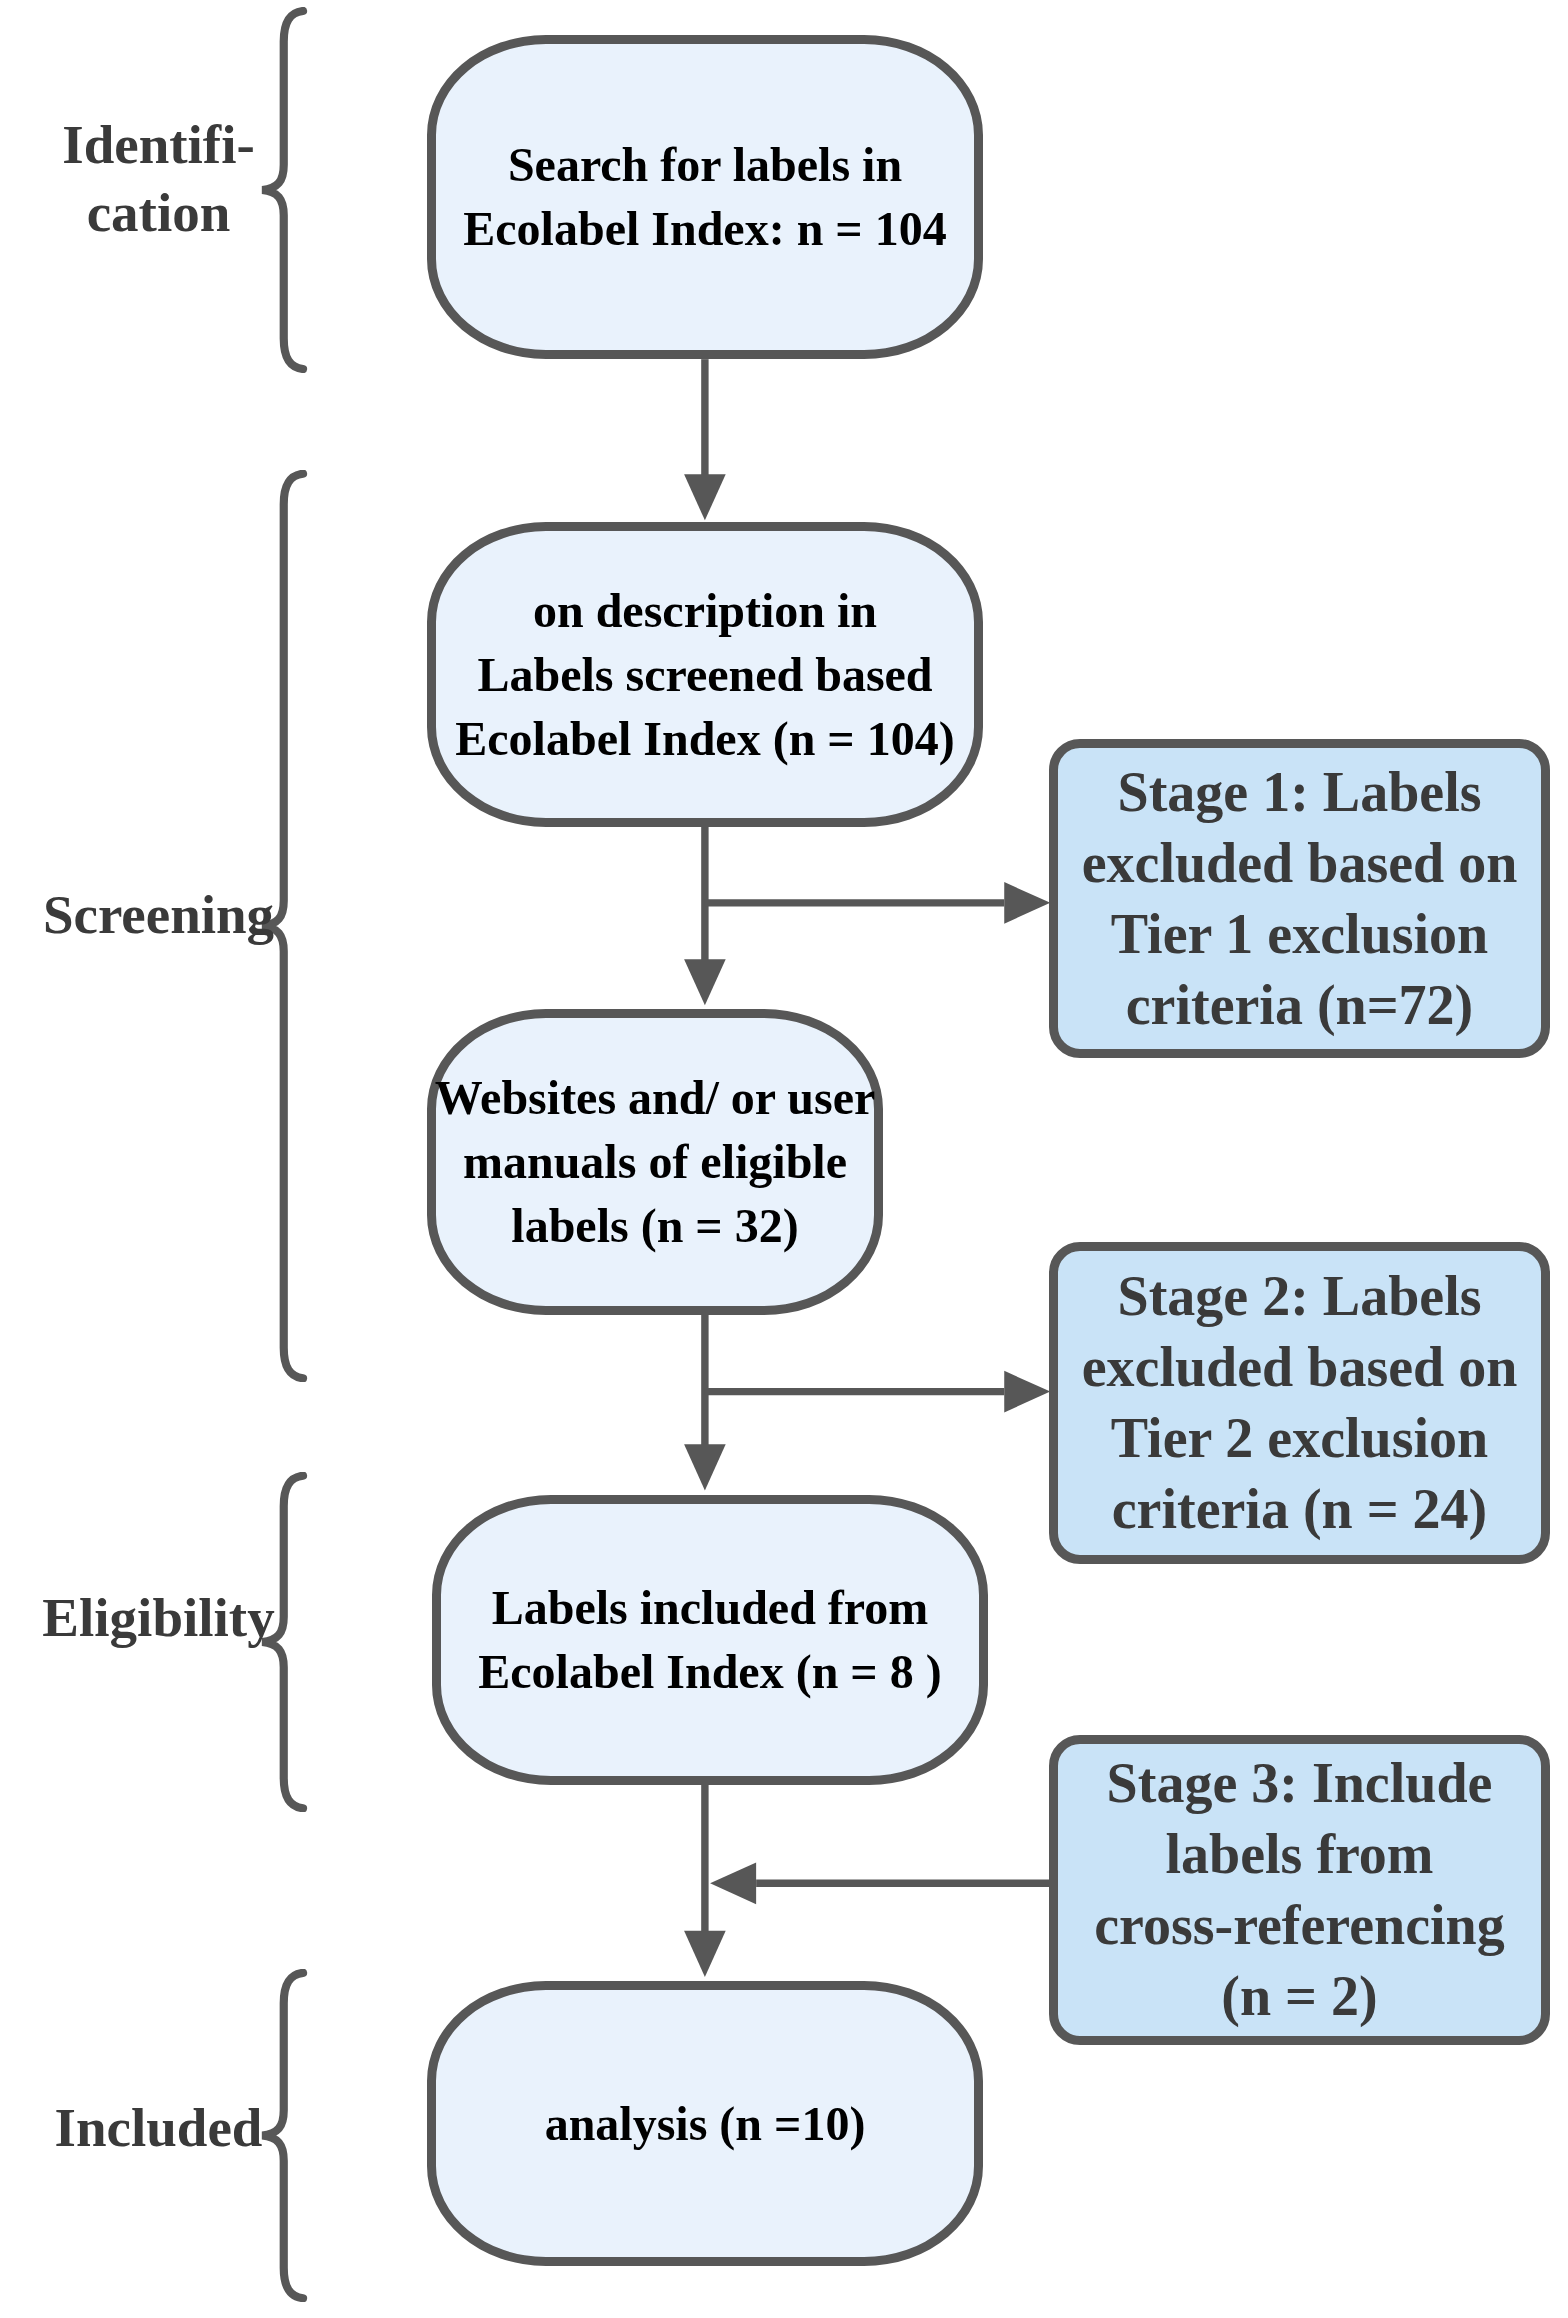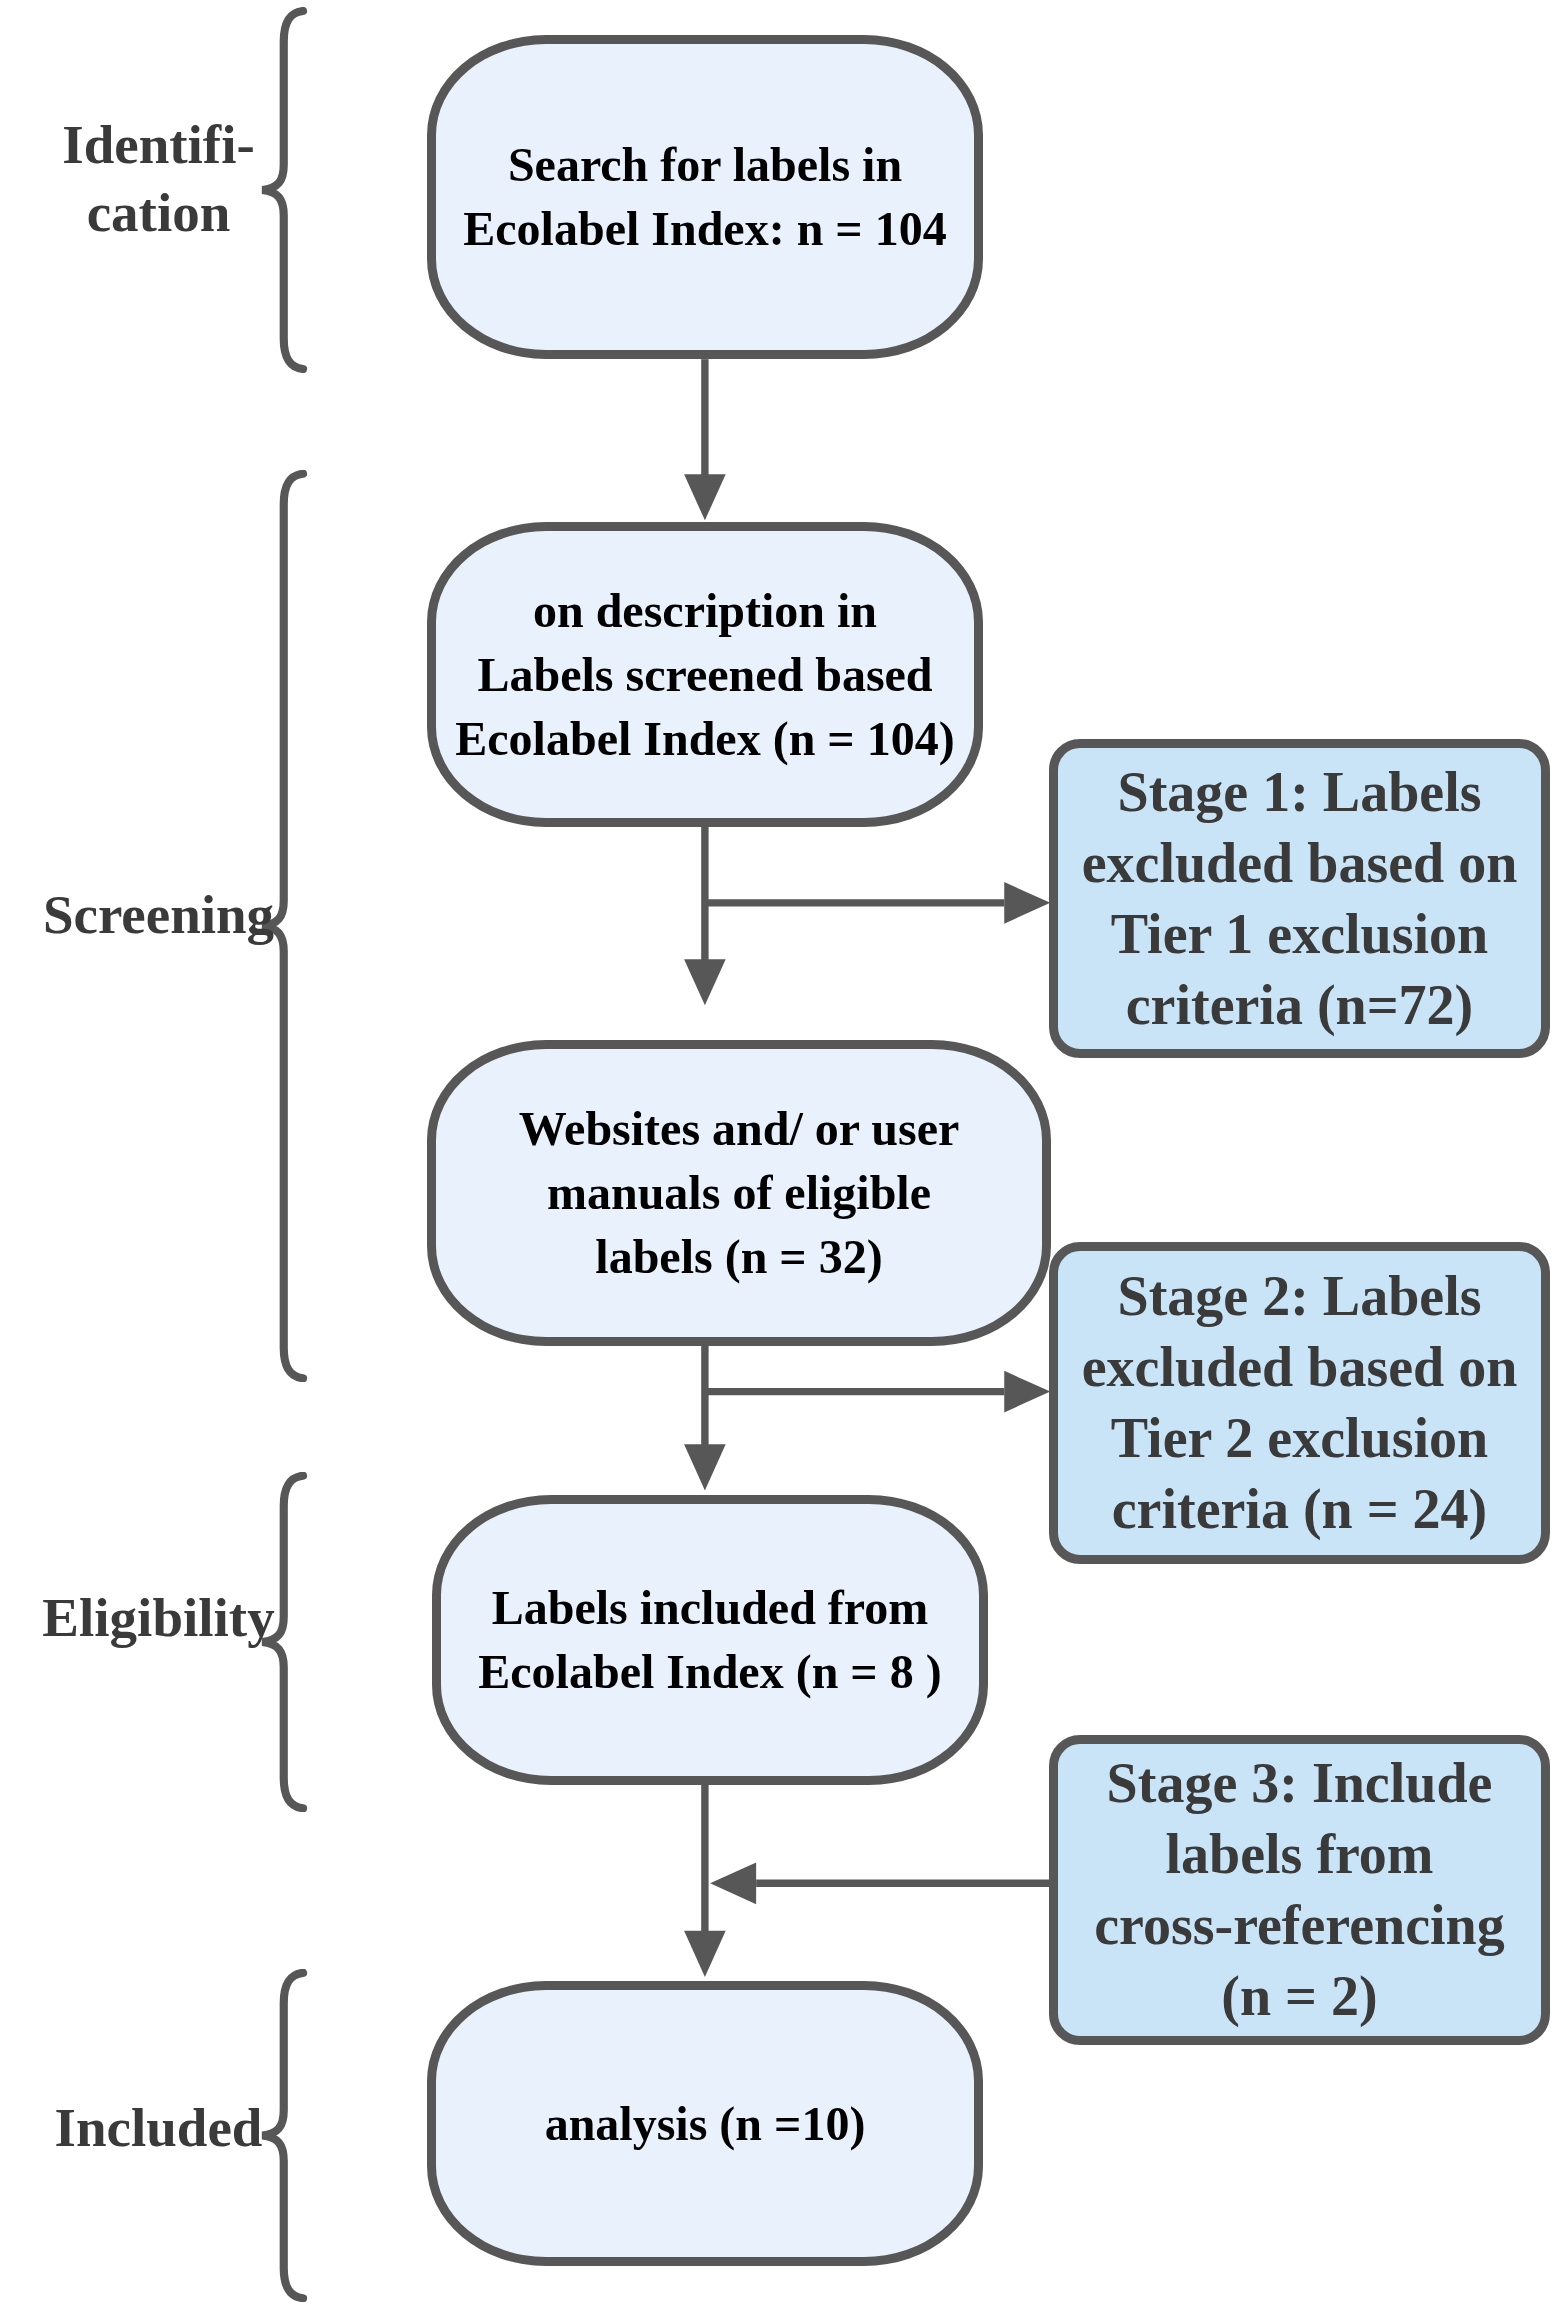--- a/index.html
+++ b/index.html
@@ -123,21 +123,21 @@
     <div class="ln">Search for labels in</div>
     <div class="ln">Ecolabel Index: n = 104</div>
   </div>
 
   <div class="node" style="left:427px;top:522px;width:556px;height:305px">
     <div class="ln">on description in</div>
     <div class="ln">Labels screened based</div>
     <div class="ln">Ecolabel Index (n = 104)</div>
   </div>
 
-  <div class="node" style="left:427px;top:1040px;width:624px;height:306px">
+  <div class="node" style="left:427px;top:1009px;width:456px;height:306px">
     <div class="ln">Websites and/ or user</div>
     <div class="ln">manuals of eligible</div>
     <div class="ln">labels (n = 32)</div>
   </div>
 
   <div class="node" style="left:432px;top:1495px;width:556px;height:290px">
     <div class="ln">Labels included from</div>
     <div class="ln">Ecolabel Index (n = 8 )</div>
   </div>
 

